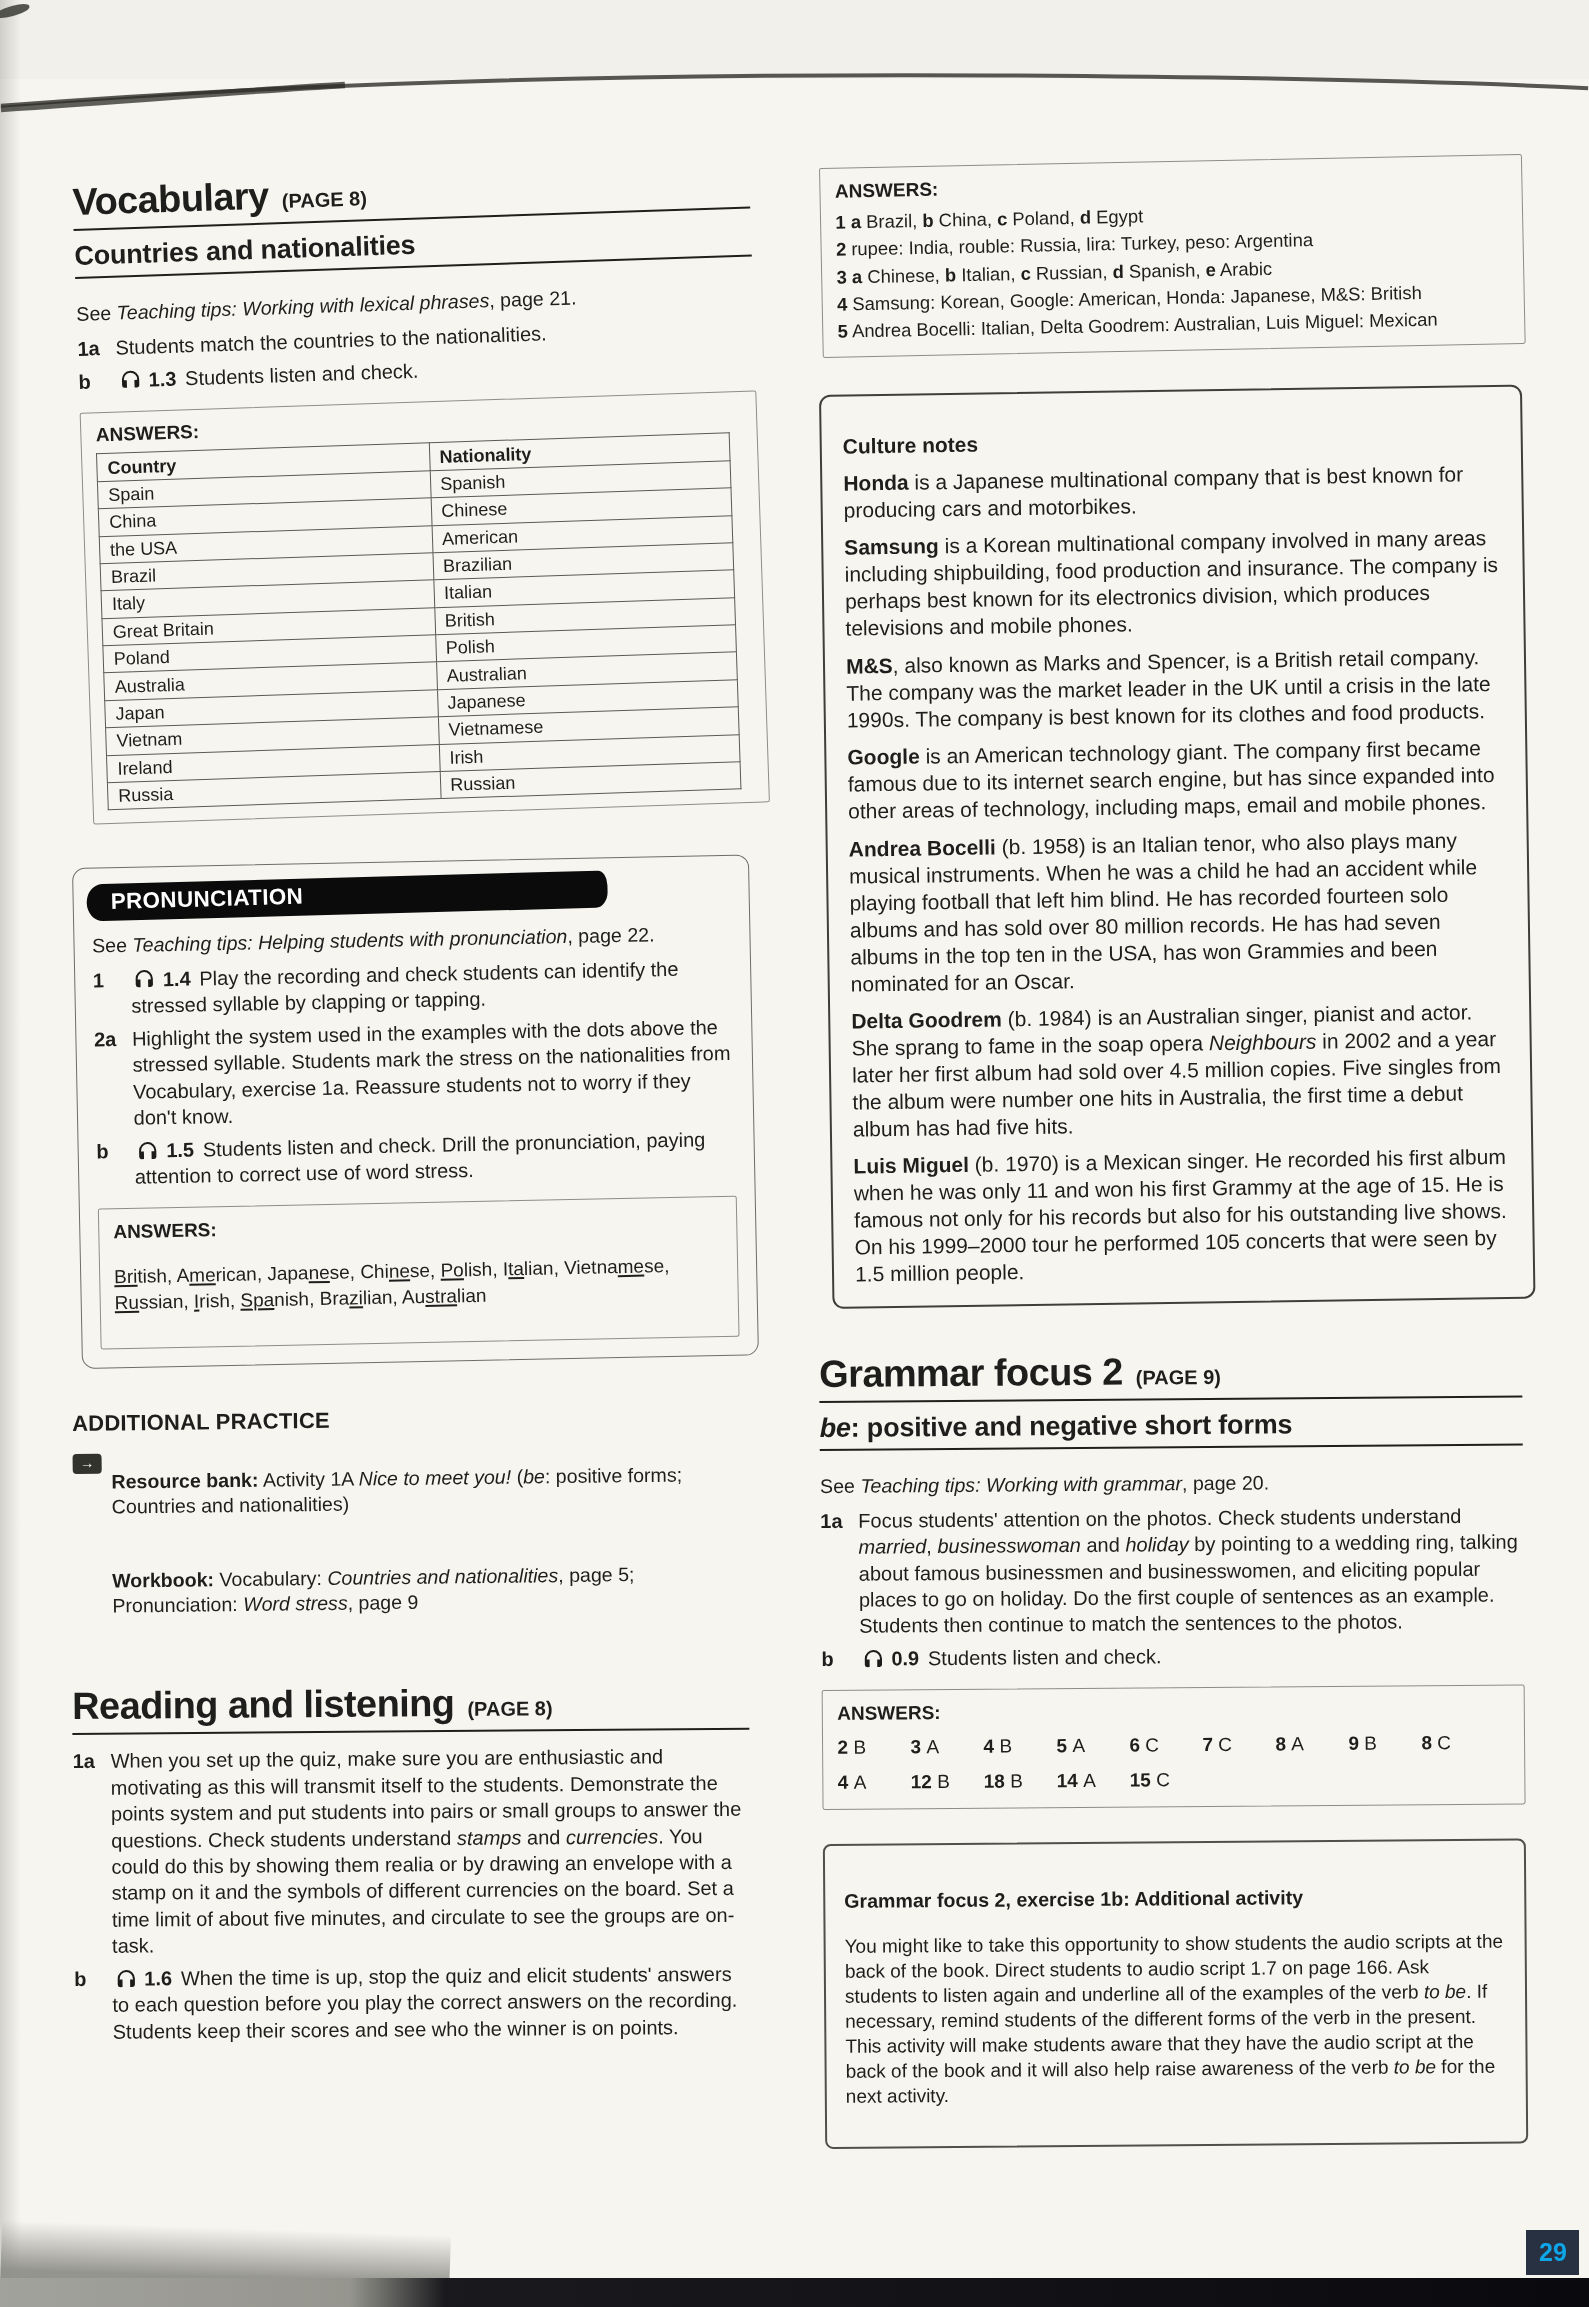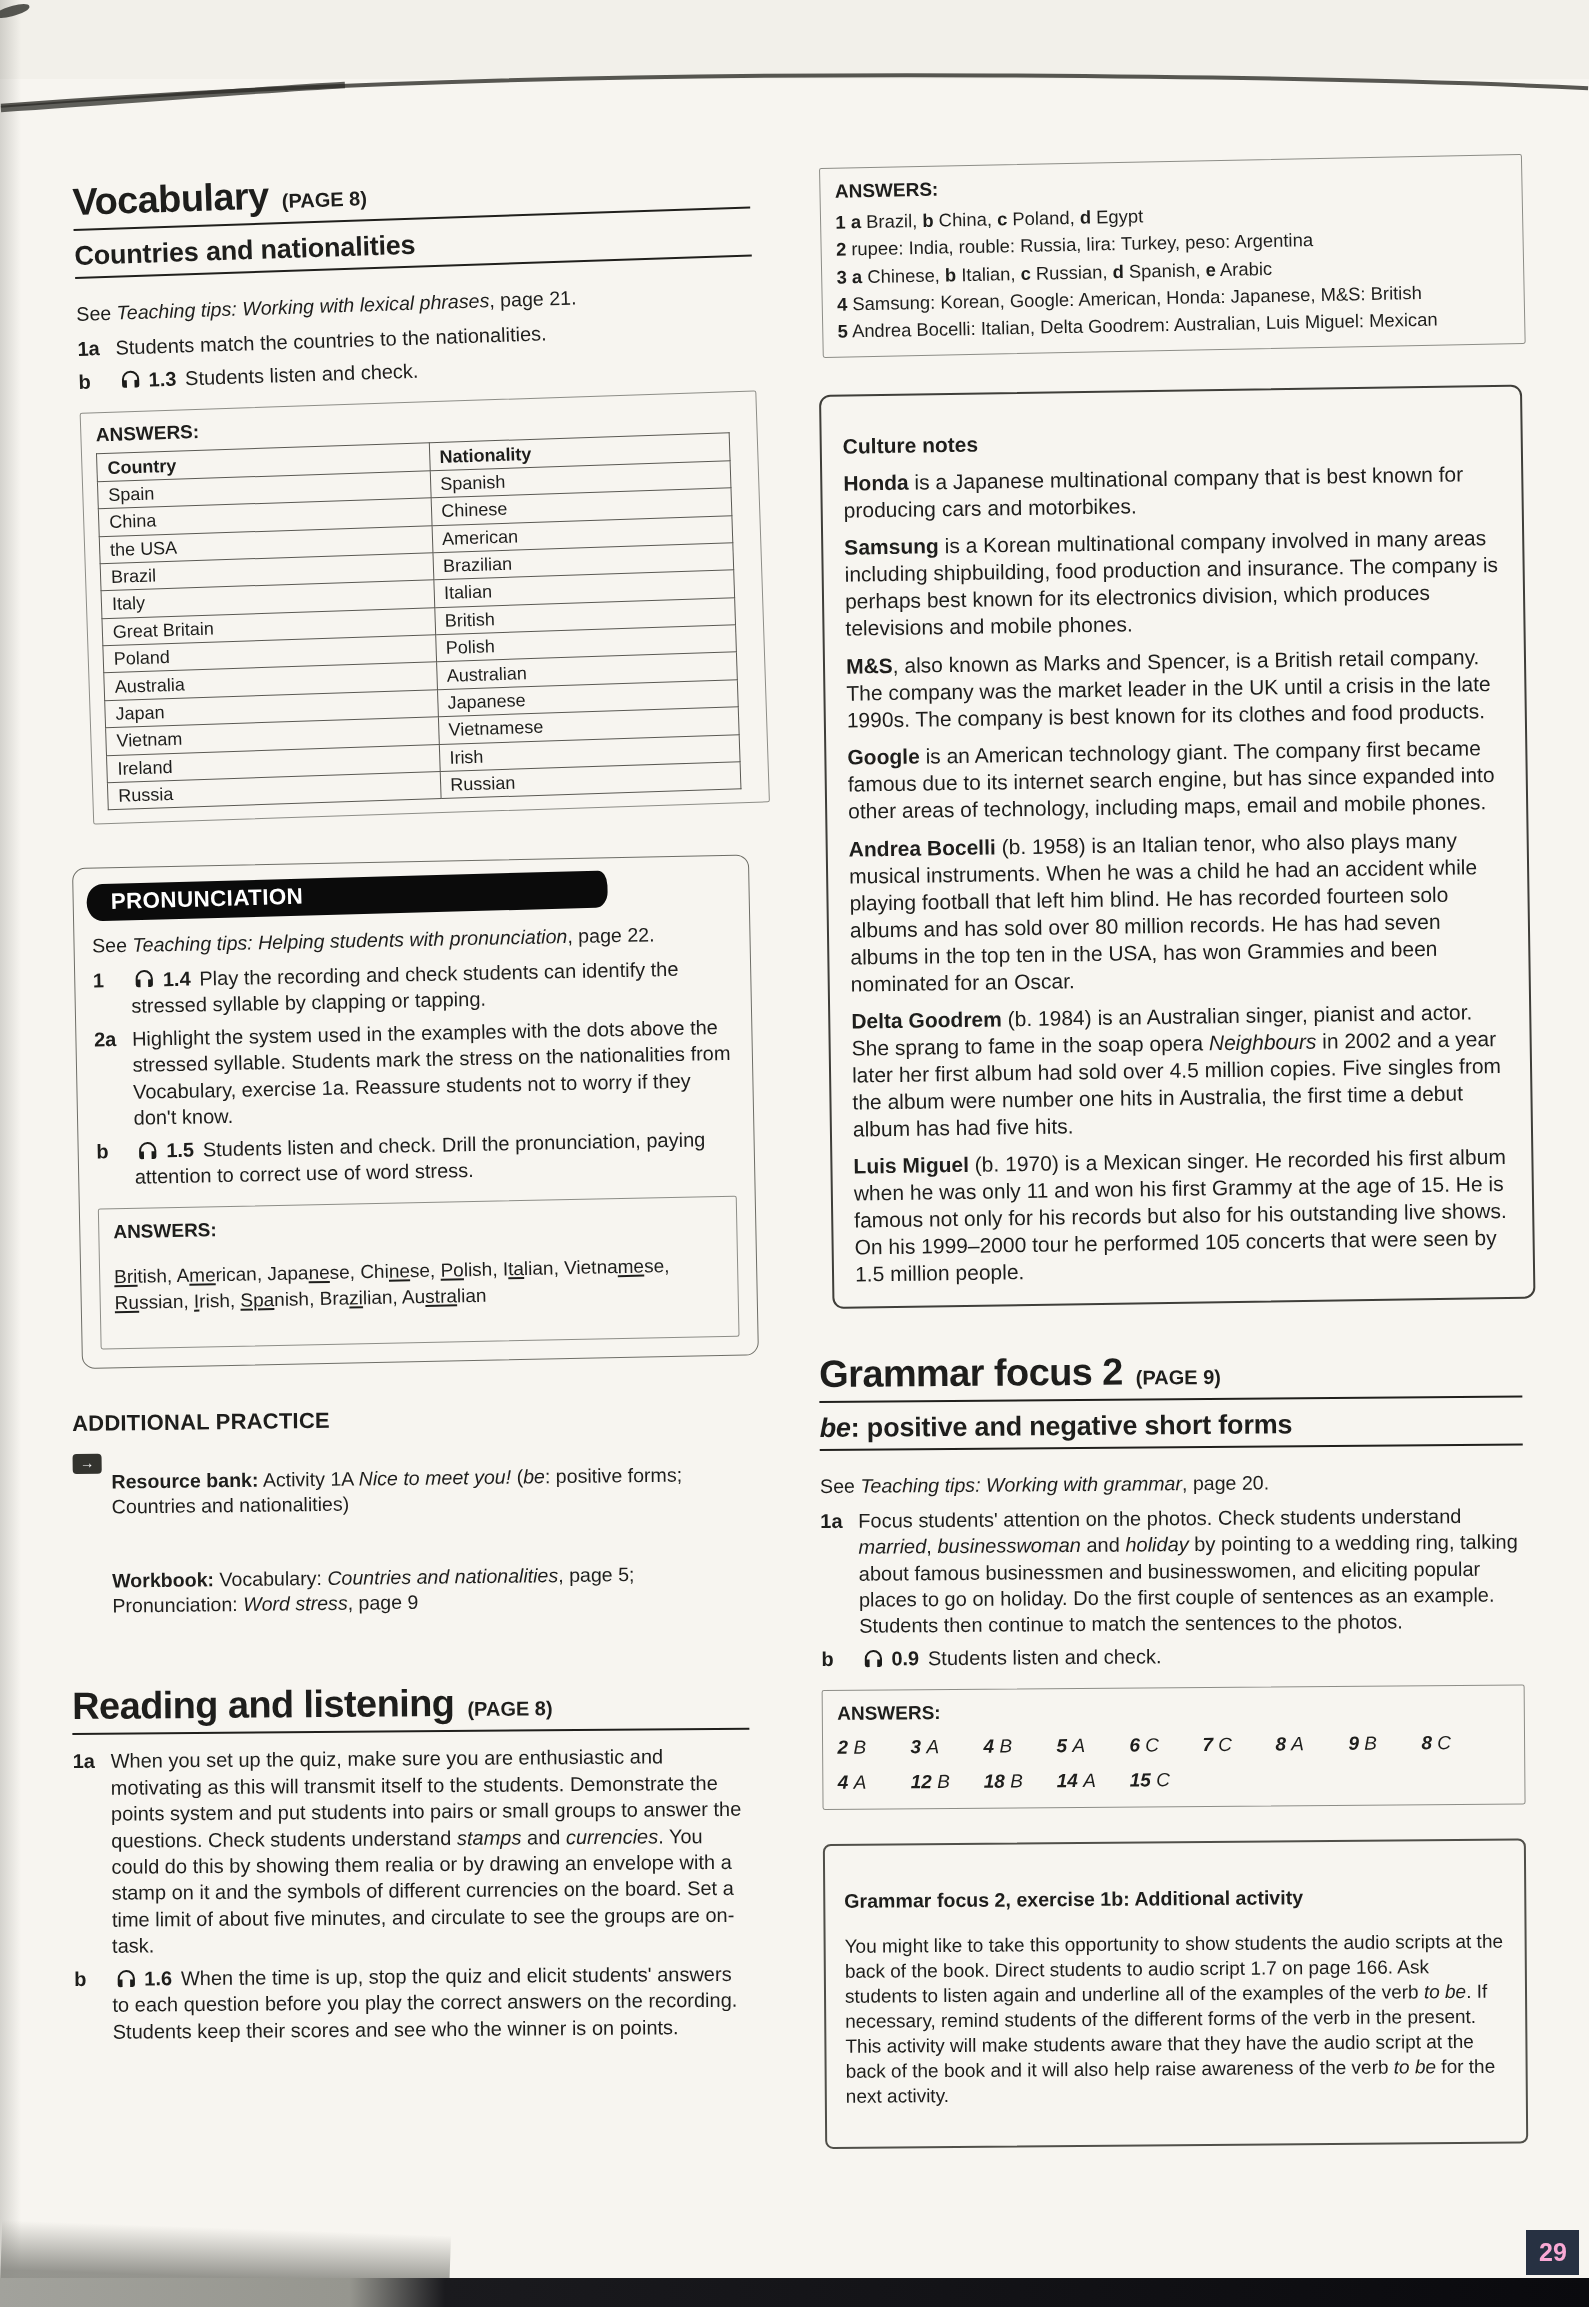--- a/index.html
+++ b/index.html
@@ -64,28 +64,28 @@
 
   .ans-line{font-size:18.4px;line-height:25px;padding-left:29px;text-indent:-29px;margin-top:2.4px;}
 
   .culture-box{border:2.4px solid #3f3e39;border-radius:11.2px;padding:16px 21px 19px;margin-top:37px;}
   .culture-title{font-size:21px;font-weight:700;margin-bottom:9.6px;}
   .culture-par{font-size:21px;line-height:27px;margin-bottom:10.4px;}
   .culture-par:last-child{margin-bottom:0;}
 
   .gf{margin-top:45px;}
   .pair-line{display:flex;margin-top:8px;font-size:19px;}
-  .pair{margin-right:27px;min-width:46px;font-style:italic;}
+  .pair{margin-right:27px;min-width:46px;}
   .activity-box{border:2px solid #504f49;border-radius:8px;padding:16px 19px 19px;margin-top:34px;}
   .activity-title{font-size:19.6px;font-weight:700;margin-bottom:9.6px;}
   .activity-text{font-size:19px;line-height:25px;}
 
   .grey-slope{position:absolute;bottom:21px;left:0;width:449px;height:66px;background:linear-gradient(180deg,rgba(150,150,145,0) 0%,rgba(138,138,132,.9) 75%);transform:rotate(2.0deg);transform-origin:0 100%;}
   .black-bar{position:absolute;bottom:0;left:0;width:100%;height:29px;background:linear-gradient(90deg,#a2a29c 0%,#96968f 22%,#1a1a1e 28%,#0a0a0e 100%);}
-  .page-num-box{position:absolute;right:9.6px;bottom:32px;width:53px;height:45px;background:#273142;color:#f9a8d4;display:flex;align-items:center;justify-content:center;font-size:25px;font-weight:700;}
+  .page-num-box{position:absolute;right:9.6px;bottom:32px;width:53px;height:45px;background:#273142;color:#0ea5e9;display:flex;align-items:center;justify-content:center;font-size:25px;font-weight:700;}
 </style>
 </head>
 <body>
 
 <div class="page">
   <div class="top-white"></div>
   <div class="corner-mark"></div>
   <svg class="top-edge" width="1589" height="56" viewBox="0 0 1984 70">
     <path d="M0,46 C380,16 820,6 1240,8 C1560,10 1820,16 1984,24" fill="none" stroke="#45453f" stroke-width="5" opacity="0.9"></path>
     <path d="M0,50 C180,38 320,26 430,20" fill="none" stroke="#2c2c28" stroke-width="8" opacity="0.75"></path>

